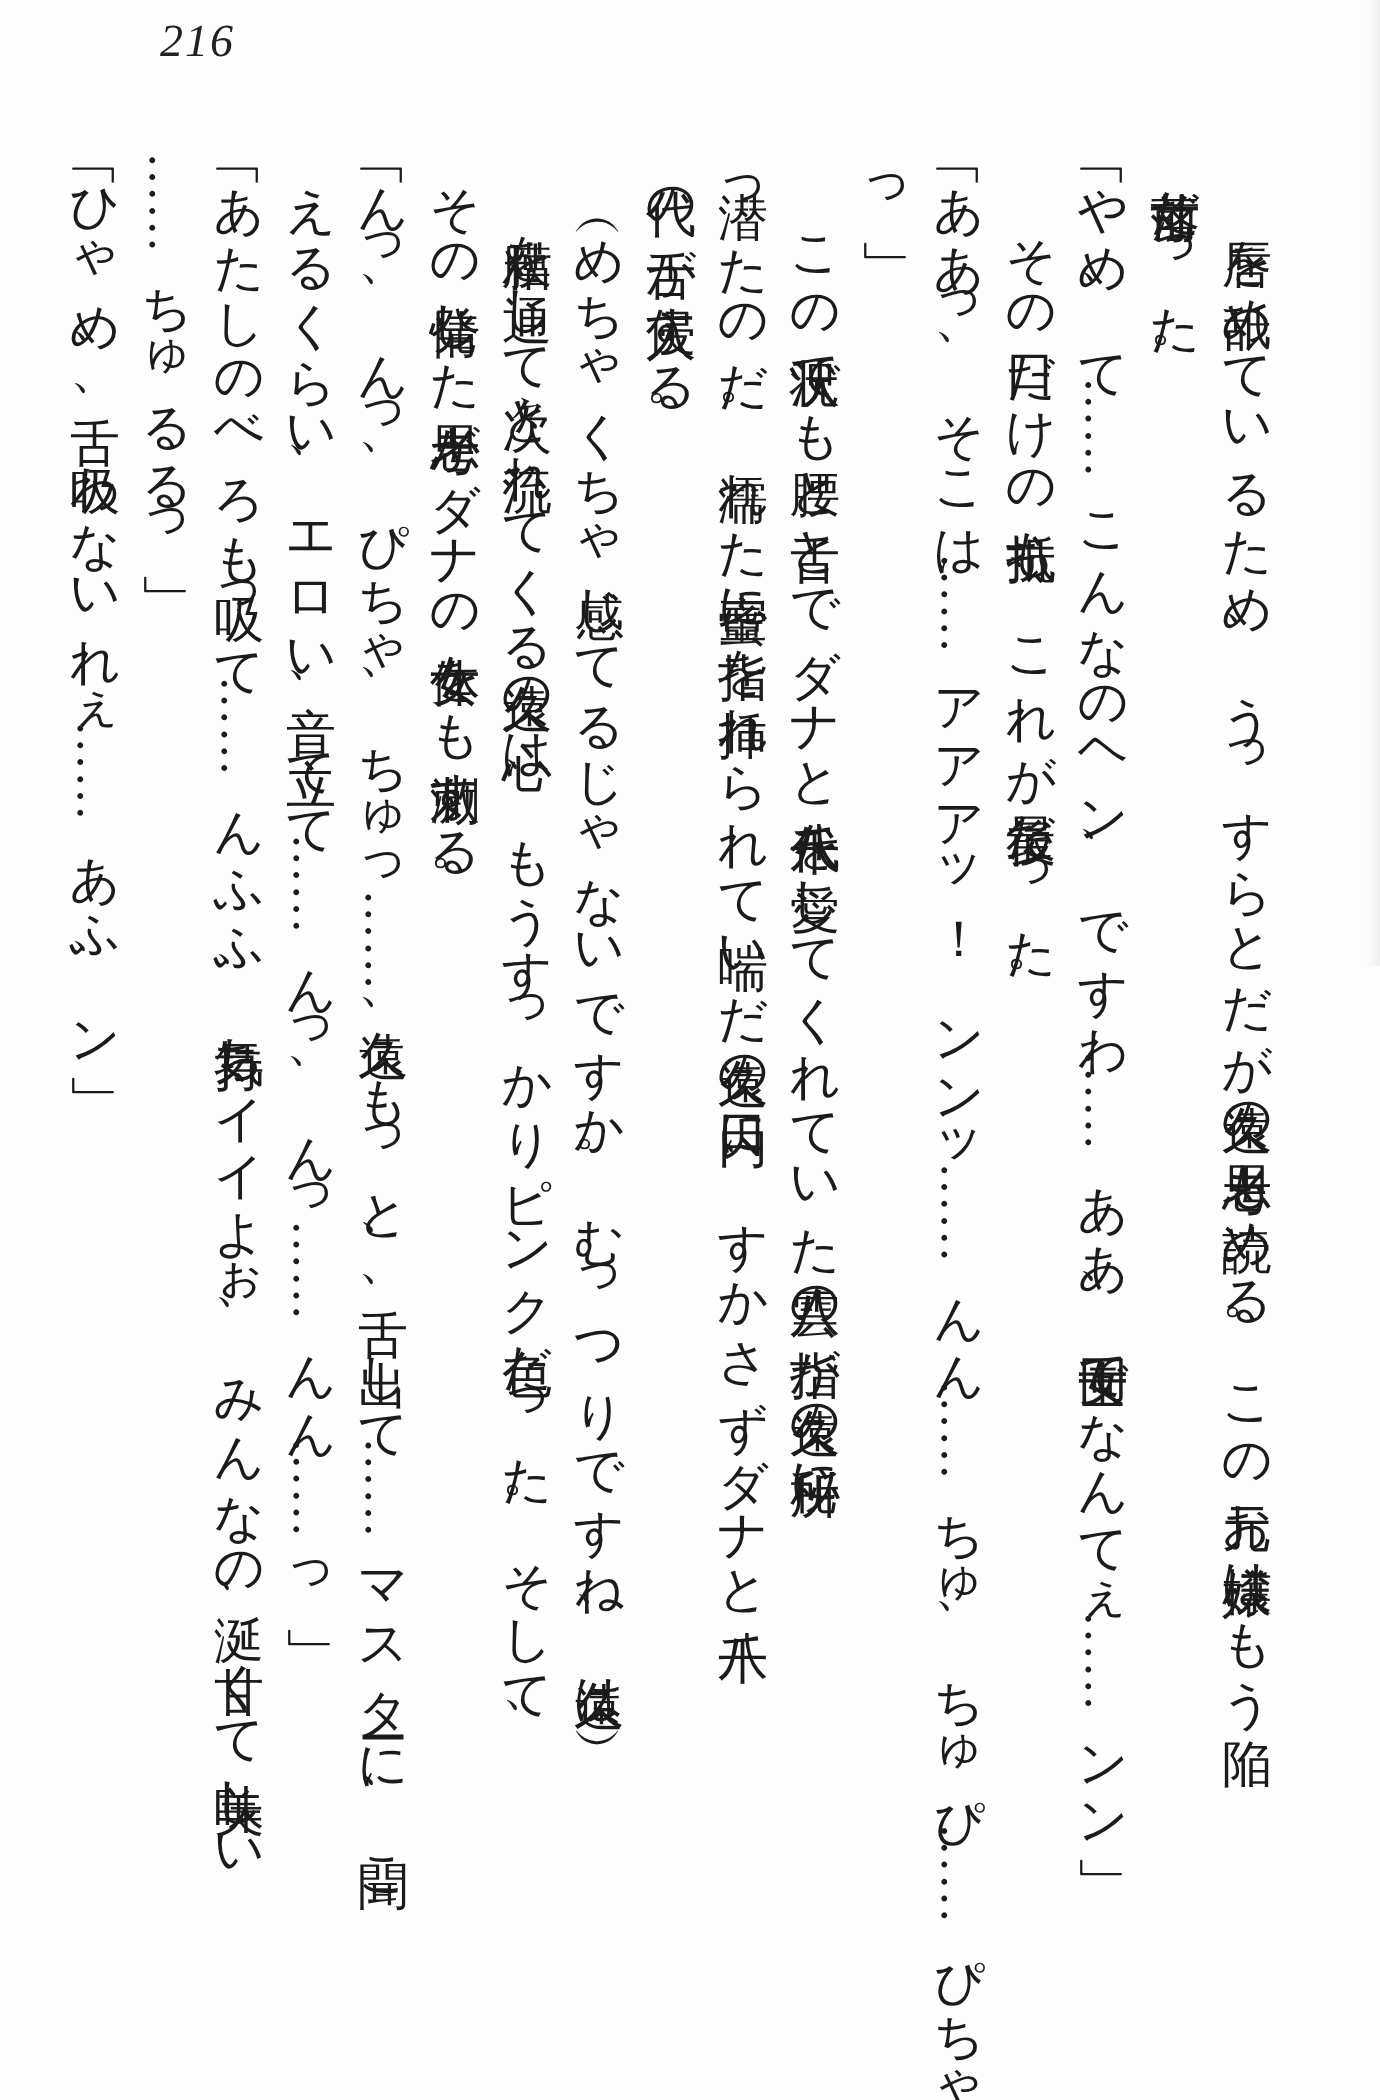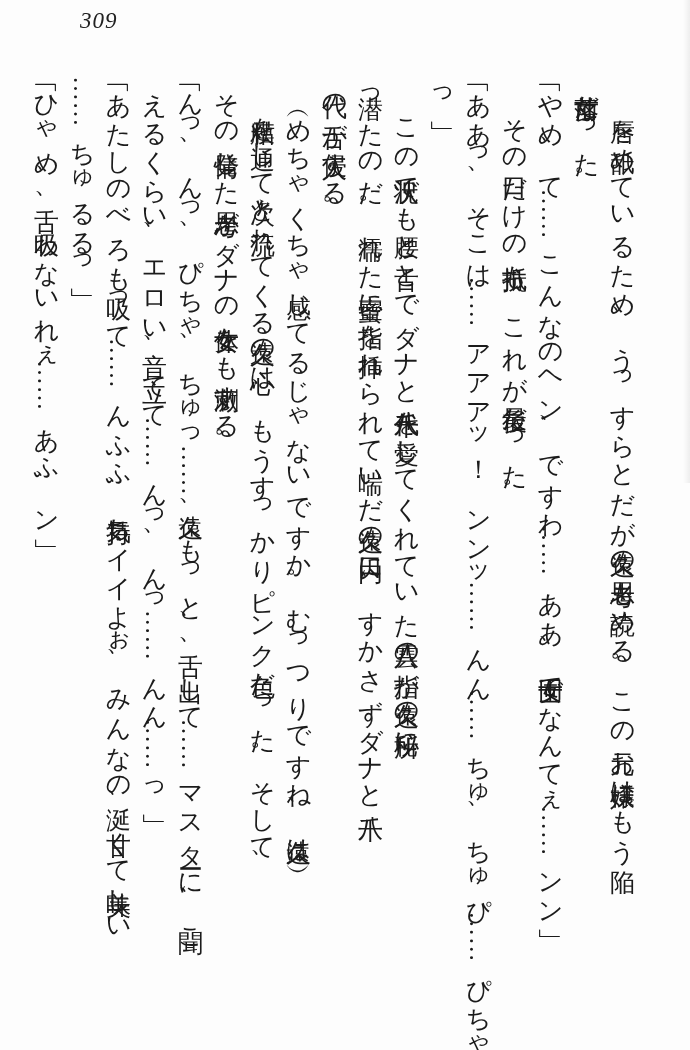--- a/index.html
+++ b/index.html
@@ -57,21 +57,21 @@
   }
   
   .tcol:nth-child(11) {
     letter-spacing: -0.45px;
   }
 </style>
 </head>
 <body>
 
 <div class="page">
-  <div class="page-number">309</div>
+  <div class="page-number">216</div>
 
   <div class="text-block">
       <div class="tcol">　唇を舐めているため、うっすらとだが久遠の思考も読める。この元お嬢様はもう陥</div>
       <div class="tcol">落寸前だった。</div>
       <div class="tcol">「やめ、て……こんなのヘン、ですわ……ああ、女同士でなんてぇ……ンン」</div>
       <div class="tcol">　その口だけの抵抗も、これが最後だった。</div>
       <div class="tcol">「ああっ、そこは……アアアッ！　ンンッ……んん……ちゅ、ちゅぴ……ぴちゃ……</div>
       <div class="tcol">っ」</div>
       <div class="tcol">　この状況でも腰と舌とでダナと八千代を愛してくれていた八雲の指が久遠の秘所に</div>
       <div class="tcol">潜ったのだ。濡れた蜜壺に指を挿れられて喘いだ久遠の口内に、すかさずダナと八千</div>

